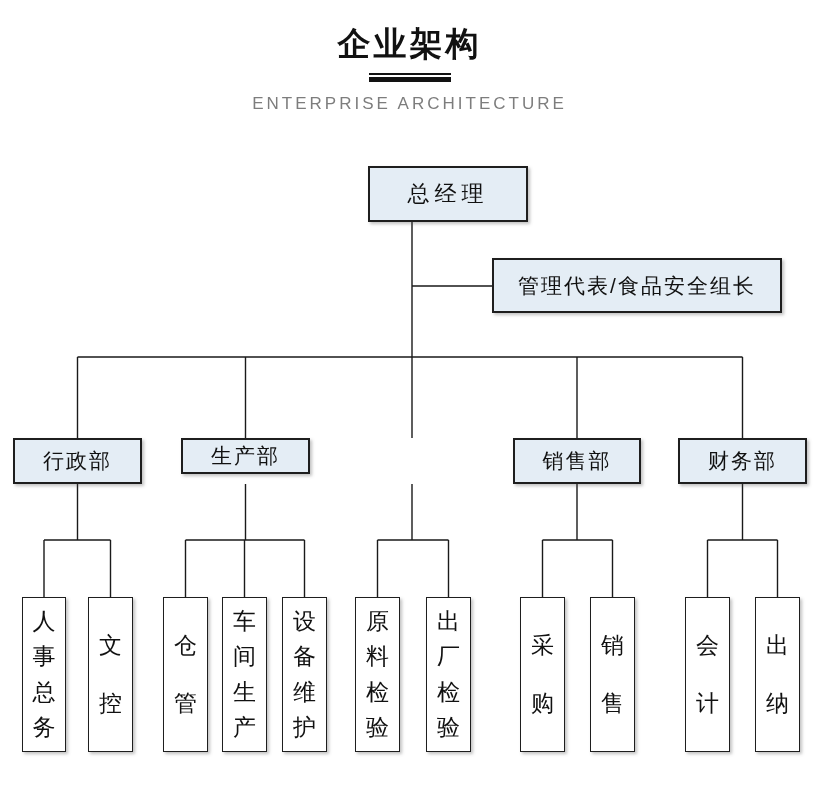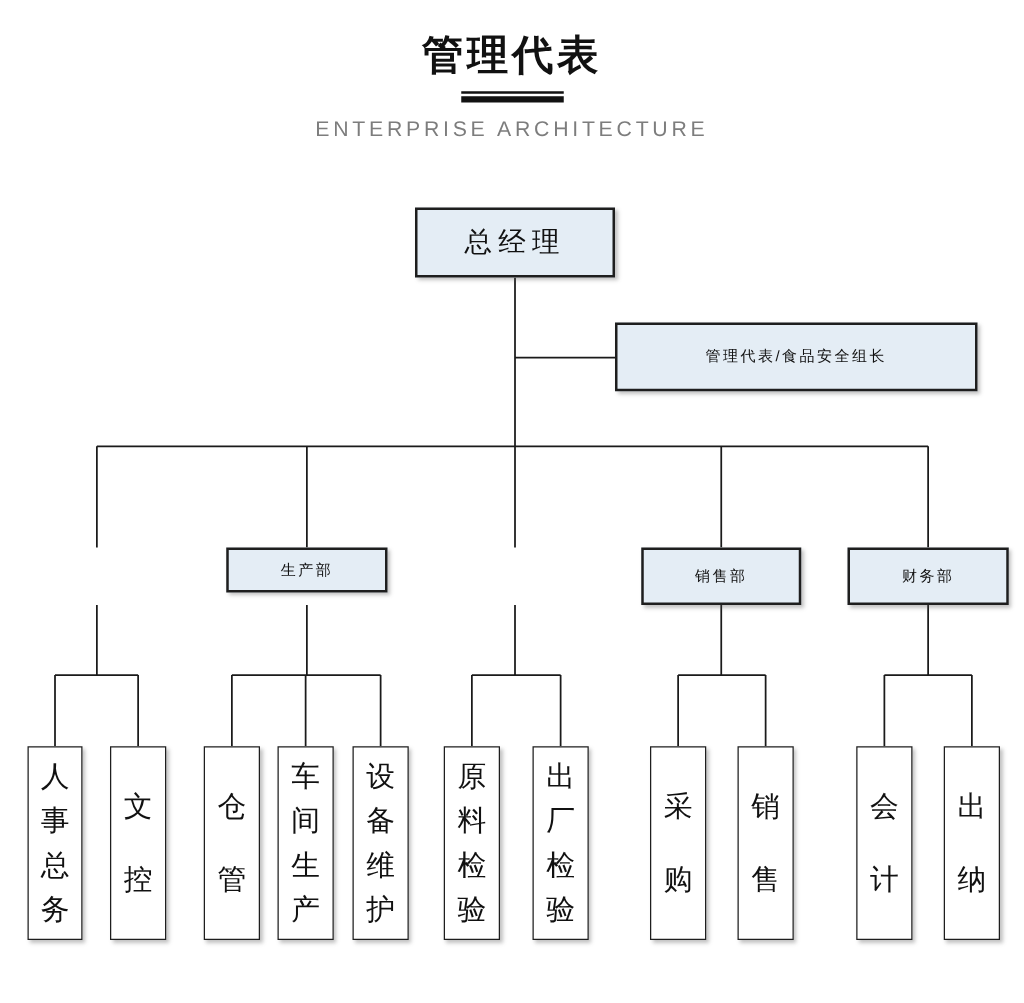--- a/index.html
+++ b/index.html
@@ -16,39 +16,39 @@
     border-top:2px solid #121212;border-bottom:5px solid #121212;
   }
   .subtitle{
     margin-top:12px;font-size:17px;letter-spacing:3px;color:#7d7d7d;font-weight:400;
   }
   .connectors{position:absolute;top:0;left:0;}
   .box{
     position:absolute;box-sizing:border-box;
     border:2px solid #1e1e1e;background:#e4edf5;
     display:flex;align-items:center;justify-content:center;
-    font-size:12px;letter-spacing:2px;color:#111;
+    font-size:21px;letter-spacing:2px;color:#111;
     box-shadow:2px 2px 3px rgba(80,80,80,.35);
   }
-  .root{font-size:22px;letter-spacing:5px;}
+  .root{font-size:22px;letter-spacing:5px;margin-left:36px;}
   .staff{letter-spacing:2px;}
   .leaf{
     background:#ffffff;border-width:1.6px;
     flex-direction:column;justify-content:space-evenly;
     font-size:23px;letter-spacing:0;
   }
   .leaf span{display:block;line-height:1;}
 </style>
 </head>
 <body>
 
 <div class="canvas">
 
   <div class="header">
-    <h1 class="title">管理代表</h1>
+    <h1 class="title">企业架构</h1>
     <div class="title-rule"></div>
     <div class="subtitle">ENTERPRISE ARCHITECTURE</div>
   </div>
 
   <svg class="connectors" width="819" height="802" viewBox="0 0 819 802">
     <path fill="none" stroke="#1a1a1a" stroke-width="1.4" d="
       M412 222 L412 357
       M412 286 L492 286
       M77.5 357 L742.5 357
       M77.5 357 L77.5 438  M245.5 357 L245.5 438  M412 357 L412 438
@@ -61,20 +61,21 @@
       M185.5 540 L185.5 597  M244.5 540 L244.5 597  M304.5 540 L304.5 597
       M377.5 540 L377.5 597  M448.5 540 L448.5 597
       M542.5 540 L542.5 597  M612.5 540 L612.5 597
       M707.5 540 L707.5 597  M777.5 540 L777.5 597"></path>
   </svg>
 
   <div class="box root" style="left:332px;top:166px;width:160px;height:56px">总经理</div>
 
   <div class="box staff" style="left:492px;top:258px;width:290px;height:55px">管理代表/食品安全组长</div>
 
+  <div class="box dept" style="left:13px;top:438px;width:129px;height:46px">行政部</div>
   <div class="box dept" style="left:181px;top:438px;width:129px;height:36px">生产部</div>
   <div class="box dept" style="left:678px;top:438px;width:129px;height:46px">财务部</div>
   <div class="box dept" style="left:513px;top:438px;width:128px;height:46px">销售部</div>
 
   <div class="box leaf vtext" style="left:22px;top:597px;width:44px;height:155px">
       <span>人</span>
       <span>事</span>
       <span>总</span>
       <span>务</span>
     </div>

